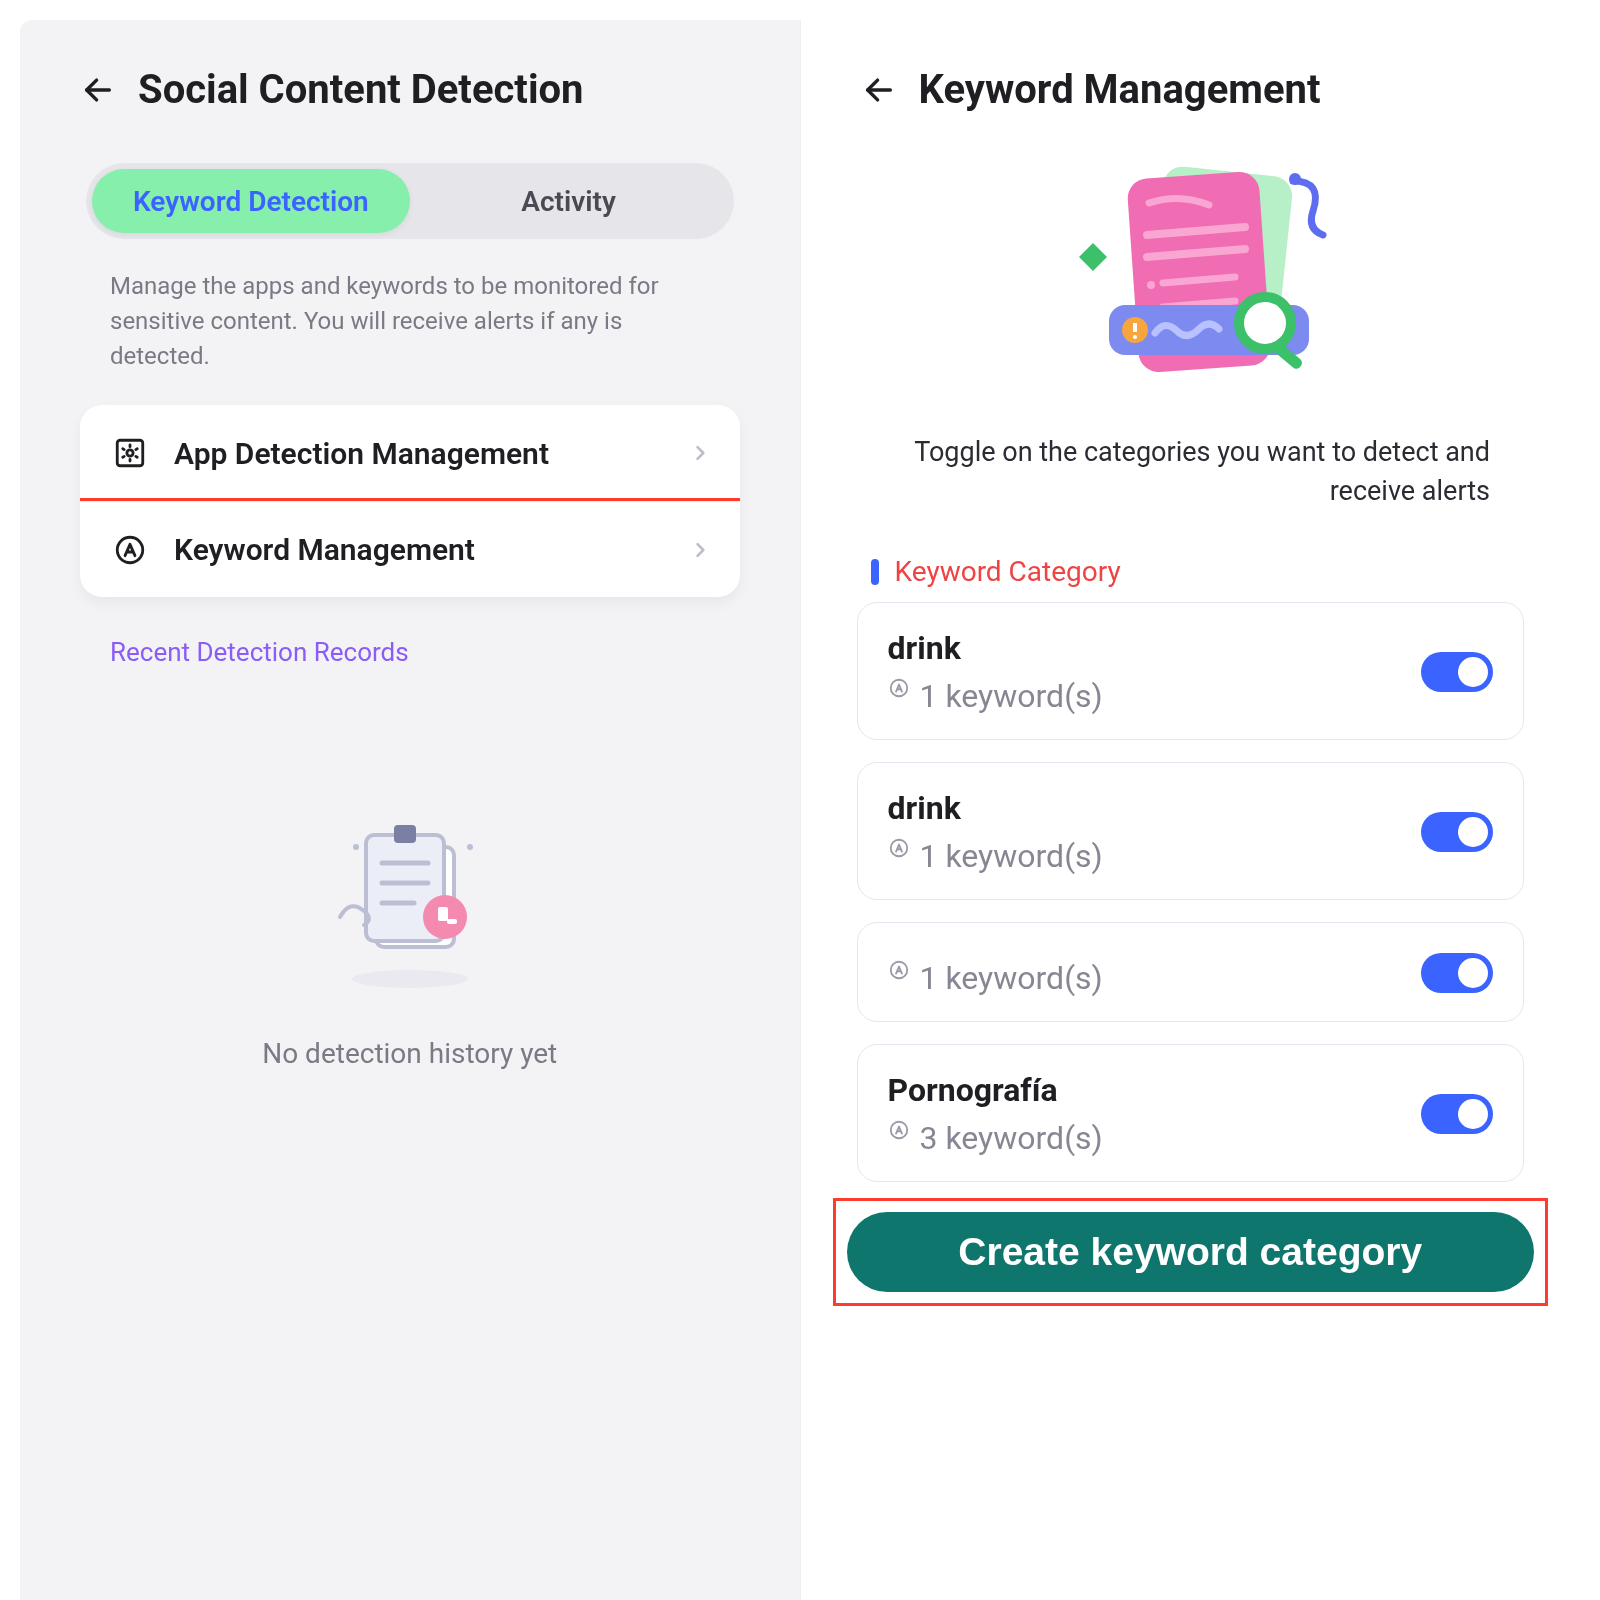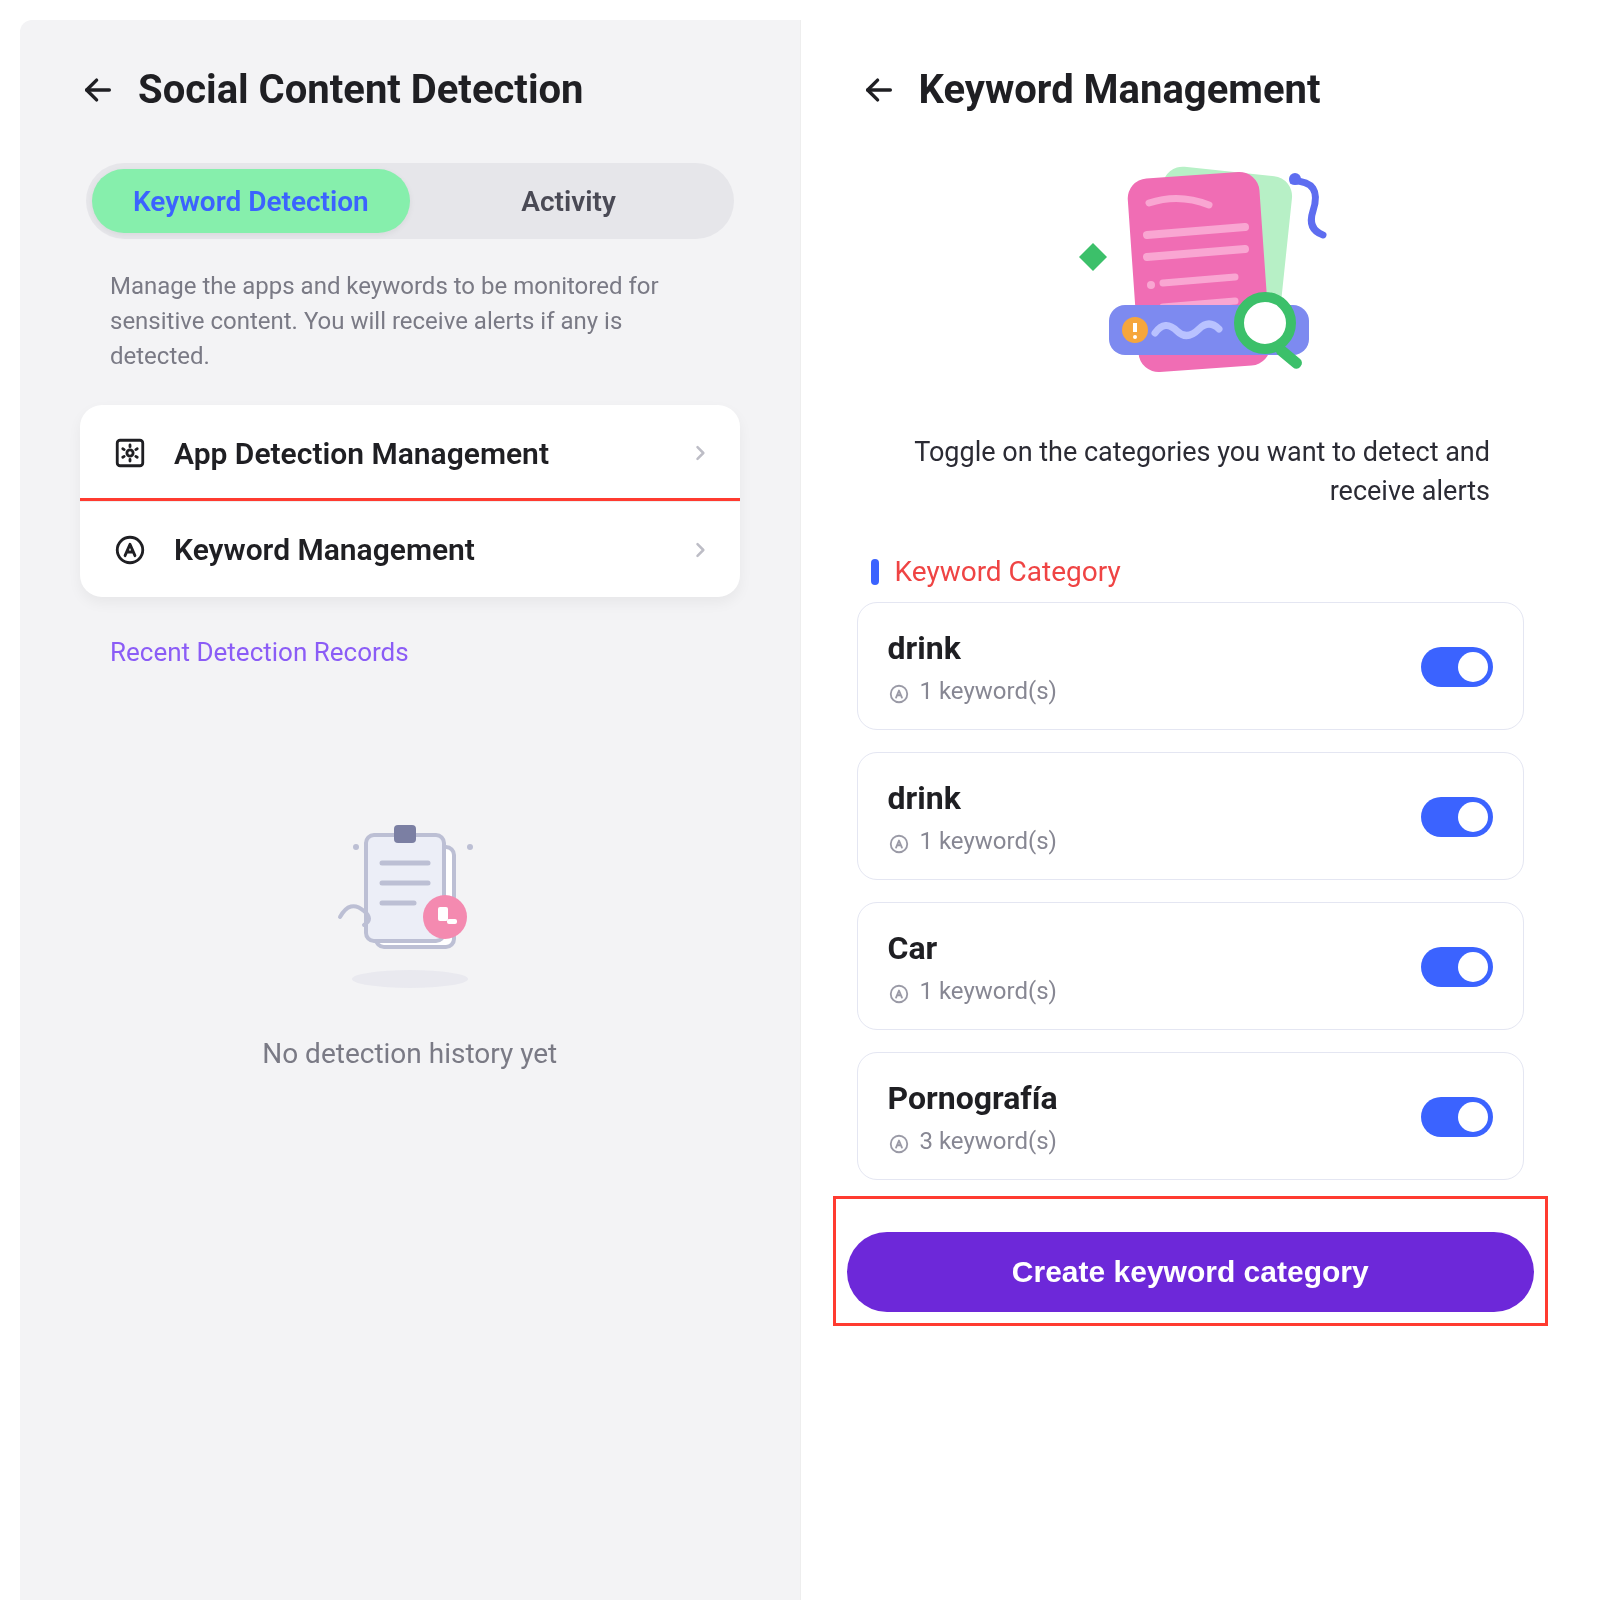--- a/index.html
+++ b/index.html
@@ -175,23 +175,23 @@
     display:flex; align-items:center;
     cursor:pointer;
   }
   .cat-main { flex:1; }
   .cat-name {
     font-size: 32px;
     font-weight: 700;
     color: #1f1f23;
   }
   .cat-sub {
-    display:flex; align-items:flex-end;
+    display:flex; align-items:flex-start;
     margin-top: 10px;
-    font-size: 24px;
+    font-size: 32px;
     color: #878793;
   }
   .cat-sub .small-a {
     margin-right: 10px;
   }
 
   .toggle {
     width: 72px; height: 40px;
     background: #3b63ff;
     border-radius: 20px;
@@ -207,28 +207,27 @@
     border-radius: 50%;
   }
 
   .create-btn-wrap {
     margin: 30px 46px 36px 46px;
     position: relative;
   }
   .create-btn {
     width: 100%;
     height: 80px;
-    background: #6d28d9;
+    background: #0f766e;
     color: #fff;
     border: none;
     border-radius: 40px;
-    font-size: 30px;
+    font-size: 39px;
     font-weight: 600;
     cursor:pointer;
-    margin-top:22px;
   }
   .create-highlight {
     position:absolute; left:-14px; right:-14px; top:-14px; bottom:-14px;
     border: 3px solid #ff3b30;
     pointer-events:none;
   }
 
   
   svg { display:block; }
 </style>
@@ -374,21 +373,20 @@
                 <path d="M8.8 16 L12 8.2 L15.2 16 M10 13.4 H14"></path>
               </svg>
             <span>1 keyword(s)</span>
           </div>
         </div>
         <div class="toggle"></div>
       </div>
 
       <div class="cat-card">
         <div class="cat-main">
-          <div class="cat-name">Car</div>
           <div class="cat-sub">
             <svg class="small-a" width="22" height="22" viewBox="0 0 24 24" fill="none" stroke="#9a9aa6" stroke-width="2" stroke-linecap="round" stroke-linejoin="round">
                 <circle cx="12" cy="12" r="9"></circle>
                 <path d="M8.8 16 L12 8.2 L15.2 16 M10 13.4 H14"></path>
               </svg>
             <span>1 keyword(s)</span>
           </div>
         </div>
         <div class="toggle"></div>
       </div>

